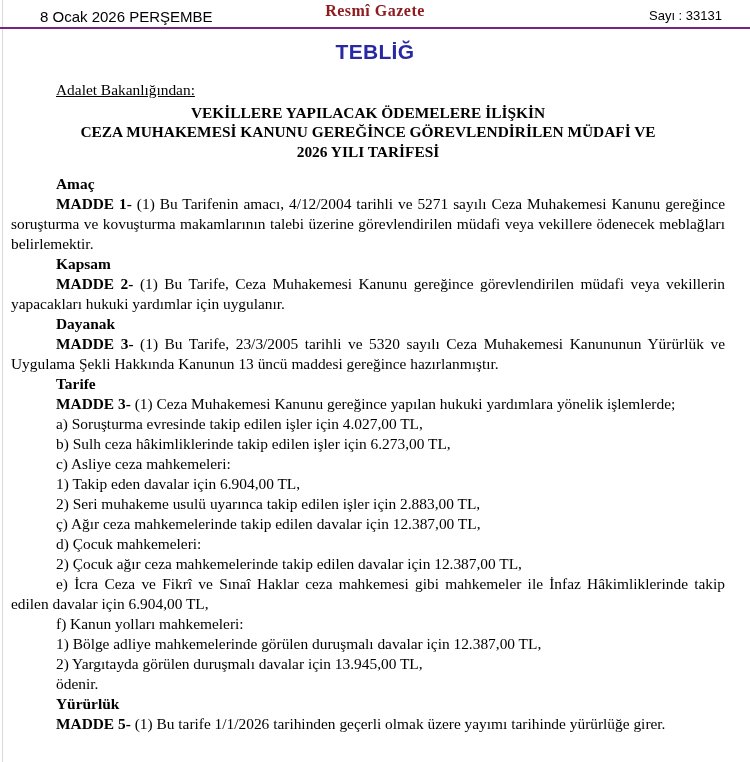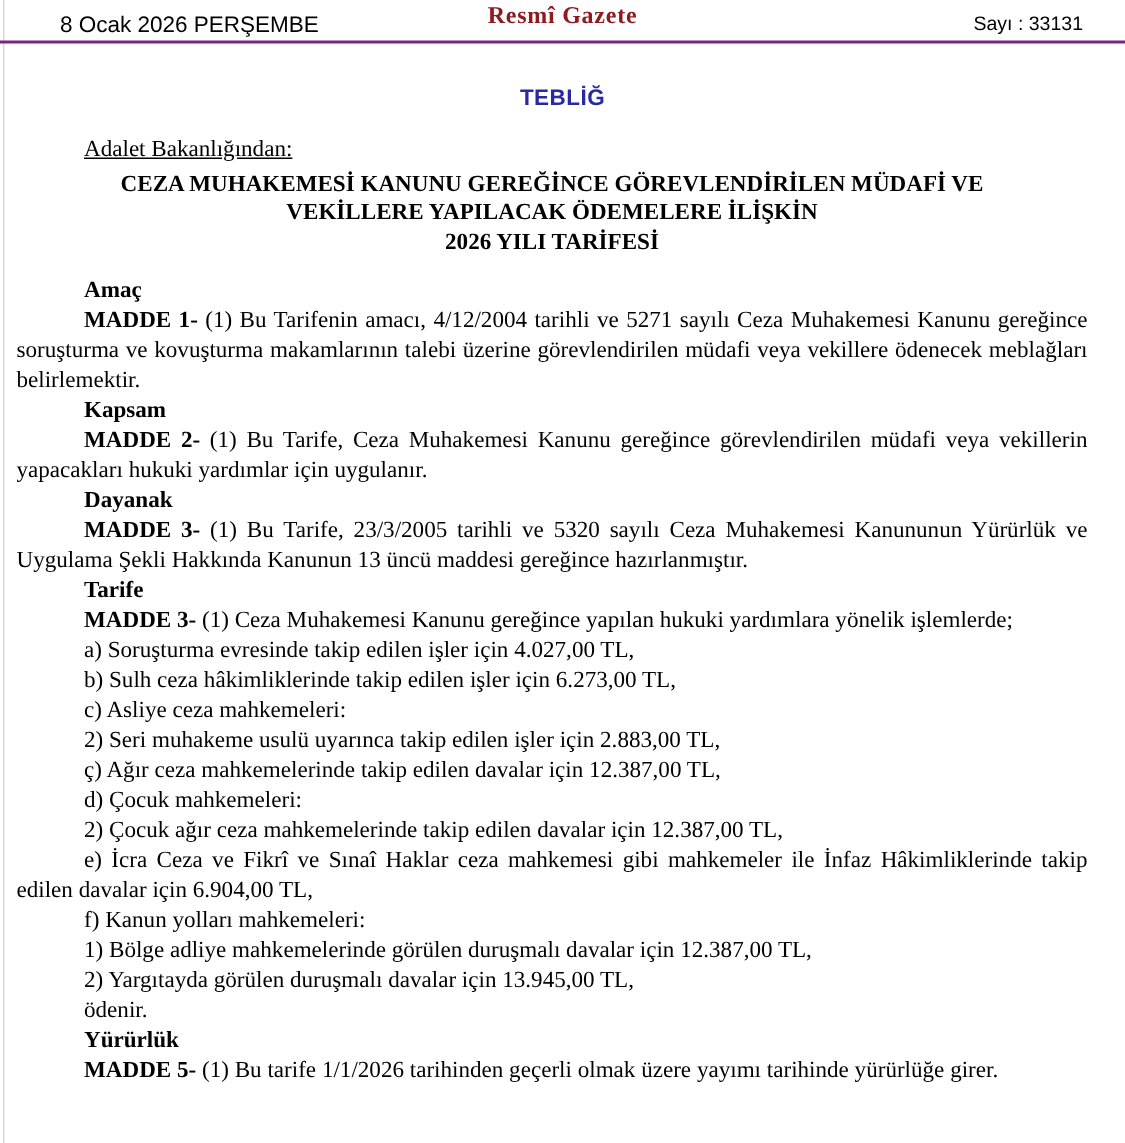--- a/index.html
+++ b/index.html
@@ -41,25 +41,25 @@
     color:var(--masthead-red);
     letter-spacing:.5px;
   }
   .header .issue{
     position:absolute;right:28px;top:8px;
     font-family:"Liberation Sans",sans-serif;
     font-size:13px;
   }
   
   .section-label{
-    margin-top:28px;
+    margin-top:11px;
     text-align:center;
     font-family:"Liberation Sans",sans-serif;
     font-weight:bold;
-    font-size:15px;
+    font-size:21px;
     color:var(--section-blue);
     letter-spacing:.3px;
   }
   
   .doc{
     padding:0 25px 0 11px;
   }
   .authority{
     margin-top:16px;
     margin-left:45px;
@@ -101,36 +101,37 @@
   <span class="date">8 Ocak 2026 PERŞEMBE</span>
   <span class="masthead">Resmî Gazete</span>
   <span class="issue">Sayı : 33131</span>
 </div>
 
 <div class="section-label">TEBLİĞ</div>
 
 <div class="doc">
   <div class="authority">Adalet Bakanlığından:</div>
   <div class="doc-title">
+      <div>VEKİLLERE YAPILACAK ÖDEMELERE İLİŞKİN</div>
       <div>CEZA MUHAKEMESİ KANUNU GEREĞİNCE GÖREVLENDİRİLEN MÜDAFİ VE</div>
-      <div>VEKİLLERE YAPILACAK ÖDEMELERE İLİŞKİN</div>
       <div>2026 YILI TARİFESİ</div>
     </div>
   <div class="doc-body">
       <p class="heading"><span>Amaç</span></p>
       <p class="madde"><b>MADDE 1-</b> <span>(1) Bu Tarifenin amacı, 4/12/2004 tarihli ve 5271 sayılı Ceza Muhakemesi Kanunu gereğince soruşturma ve kovuşturma makamlarının talebi üzerine görevlendirilen müdafi veya vekillere ödenecek meblağları belirlemektir.</span></p>
       <p class="heading"><span>Kapsam</span></p>
       <p class="madde"><b>MADDE 2-</b> <span>(1) Bu Tarife, Ceza Muhakemesi Kanunu gereğince görevlendirilen müdafi veya vekillerin yapacakları hukuki yardımlar için uygulanır.</span></p>
       <p class="heading"><span>Dayanak</span></p>
       <p class="madde"><b>MADDE 3-</b> <span>(1) Bu Tarife, 23/3/2005 tarihli ve 5320 sayılı Ceza Muhakemesi Kanununun Yürürlük ve Uygulama Şekli Hakkında Kanunun 13 üncü maddesi gereğince hazırlanmıştır.</span></p>
       <p class="heading"><span>Tarife</span></p>
       <p class="madde"><b>MADDE 3-</b> <span>(1) Ceza Muhakemesi Kanunu gereğince yapılan hukuki yardımlara yönelik işlemlerde;</span></p>
       <p class="item"><span>a) Soruşturma evresinde takip edilen işler için 4.027,00 TL,</span></p>
       <p class="item"><span>b) Sulh ceza hâkimliklerinde takip edilen işler için 6.273,00 TL,</span></p>
       <p class="item"><span>c) Asliye ceza mahkemeleri:</span></p>
+      <p class="item"><span>1) Takip eden davalar için 6.904,00 TL,</span></p>
       <p class="item"><span>2) Seri muhakeme usulü uyarınca takip edilen işler için 2.883,00 TL,</span></p>
       <p class="item"><span>ç) Ağır ceza mahkemelerinde takip edilen davalar için 12.387,00 TL,</span></p>
       <p class="item"><span>d) Çocuk mahkemeleri:</span></p>
       <p class="item"><span>2) Çocuk ağır ceza mahkemelerinde takip edilen davalar için 12.387,00 TL,</span></p>
       <p class="item"><span>e) İcra Ceza ve Fikrî ve Sınaî Haklar ceza mahkemesi gibi mahkemeler ile İnfaz Hâkimliklerinde takip edilen davalar için 6.904,00 TL,</span></p>
       <p class="item"><span>f) Kanun yolları mahkemeleri:</span></p>
       <p class="item"><span>1) Bölge adliye mahkemelerinde görülen duruşmalı davalar için 12.387,00 TL,</span></p>
       <p class="item"><span>2) Yargıtayda görülen duruşmalı davalar için 13.945,00 TL,</span></p>
       <p class="item"><span>ödenir.</span></p>
       <p class="heading"><span>Yürürlük</span></p>

